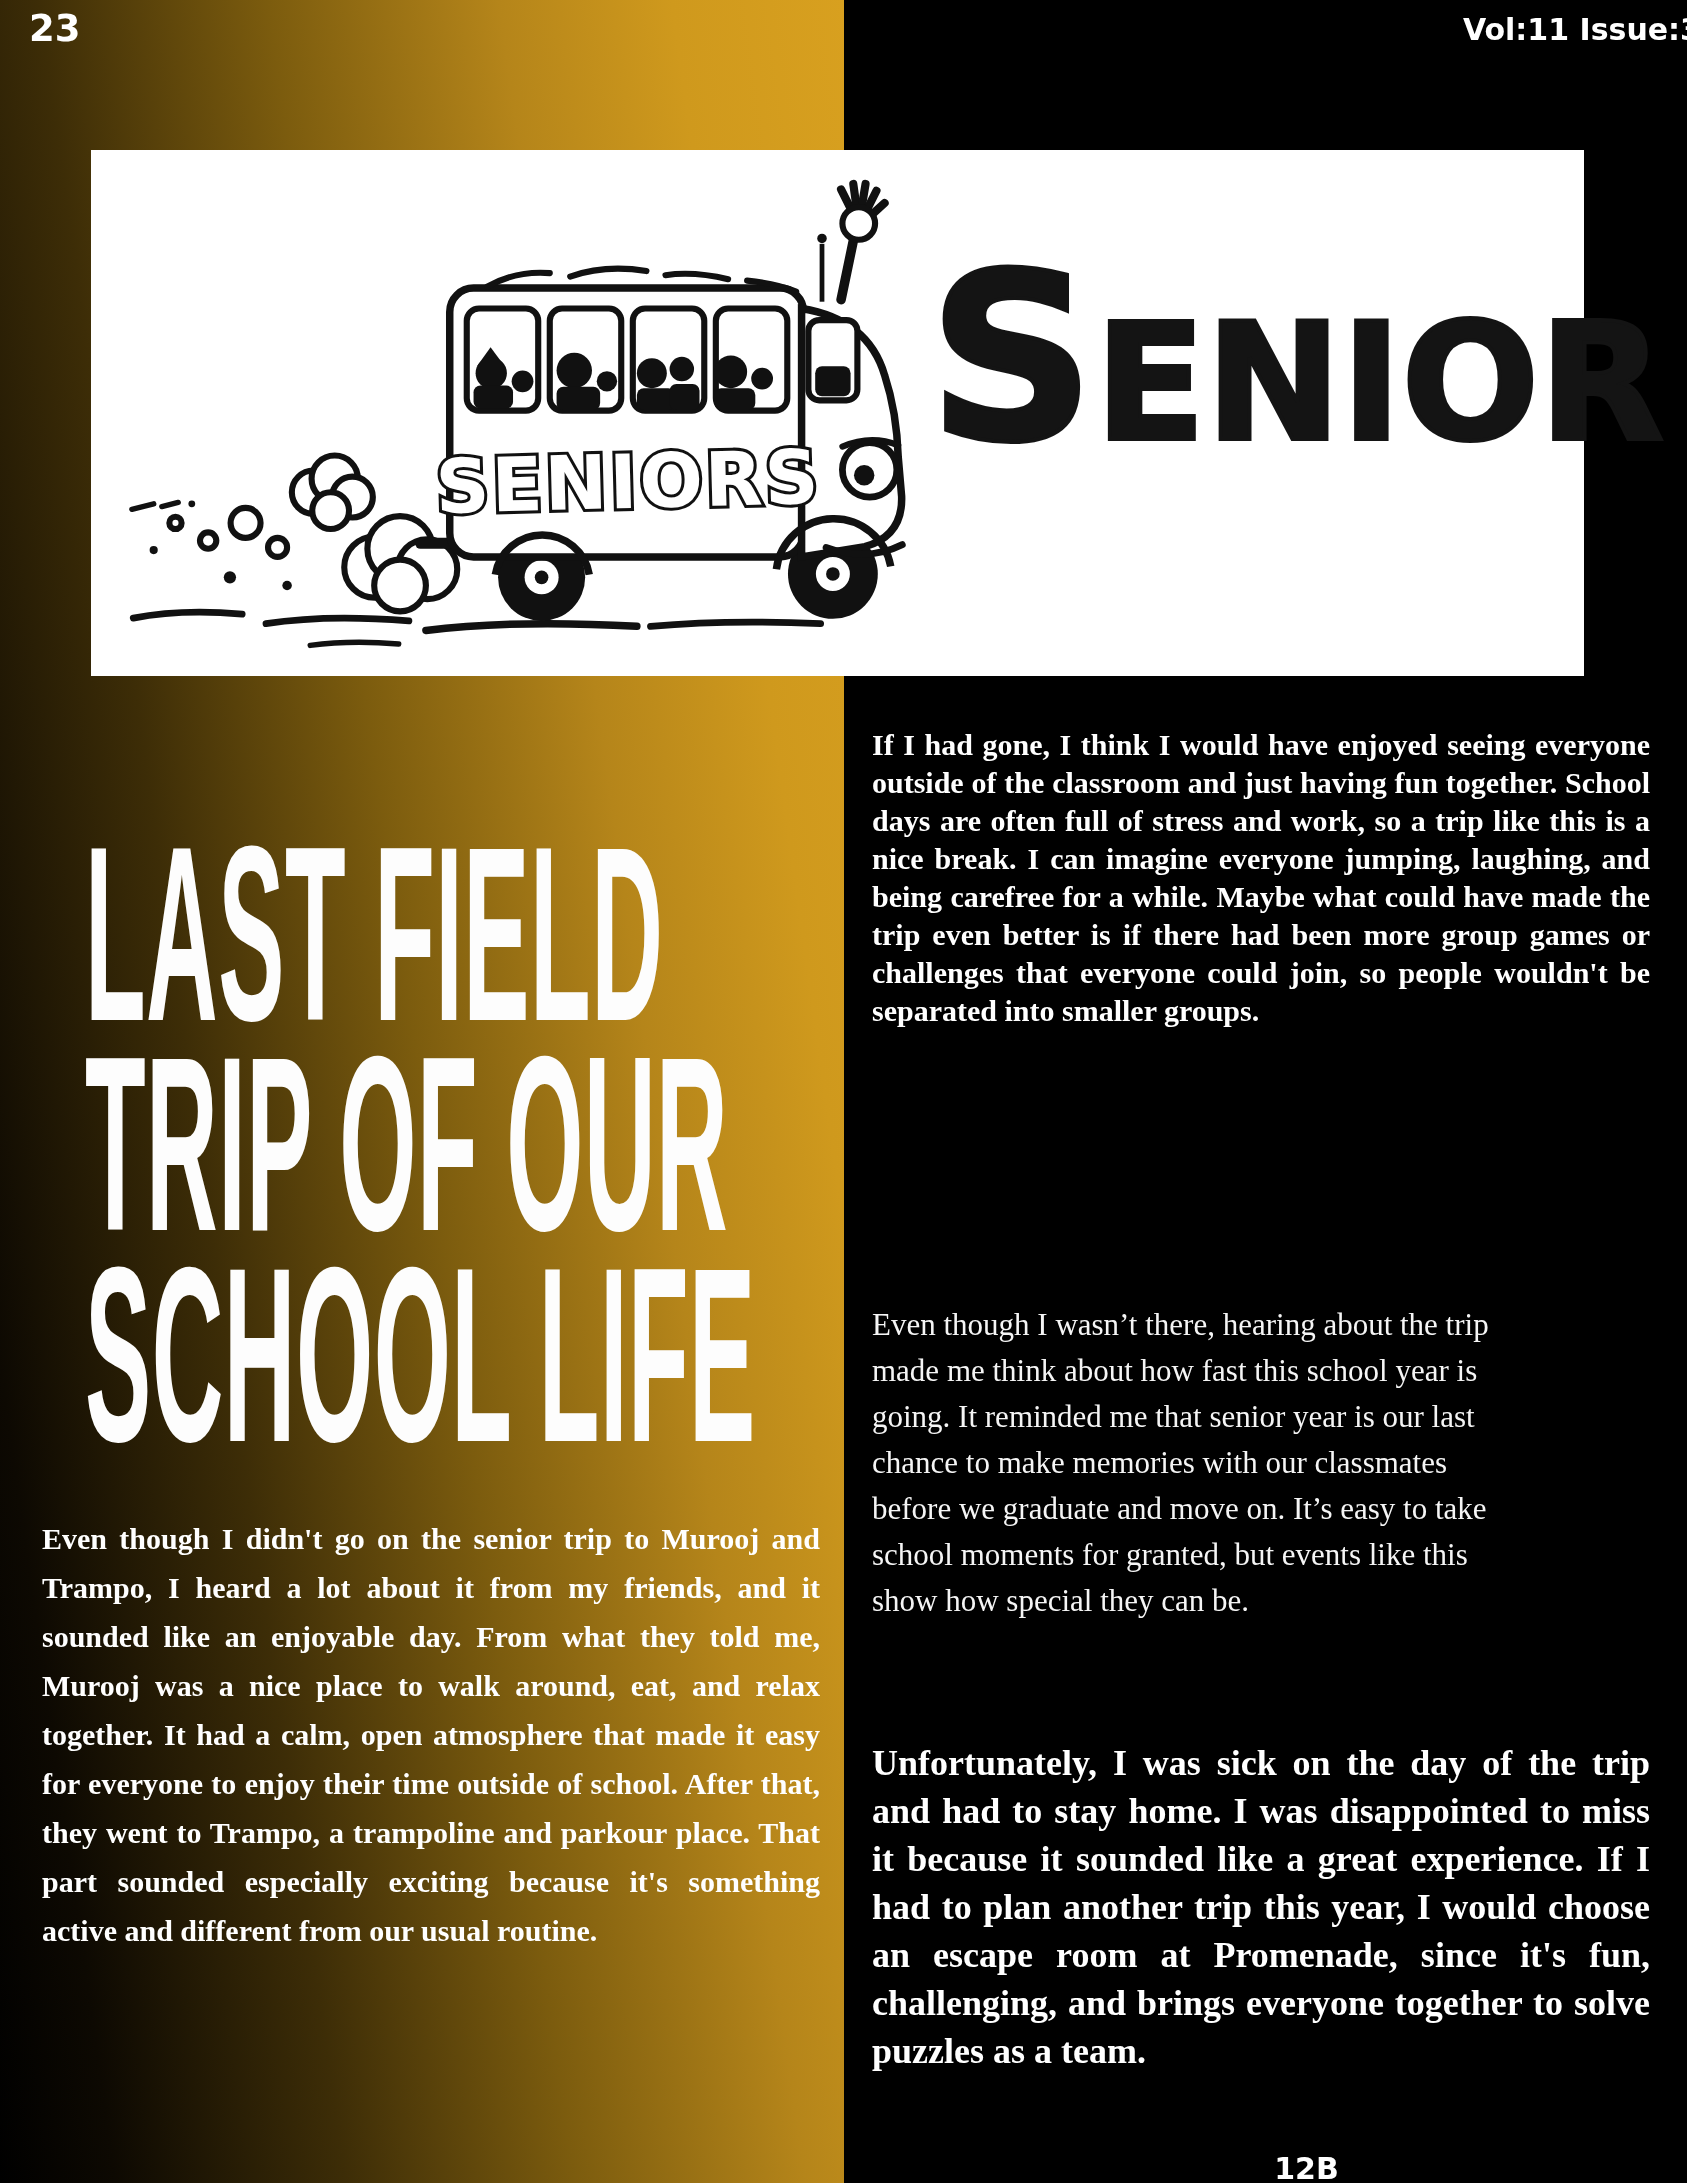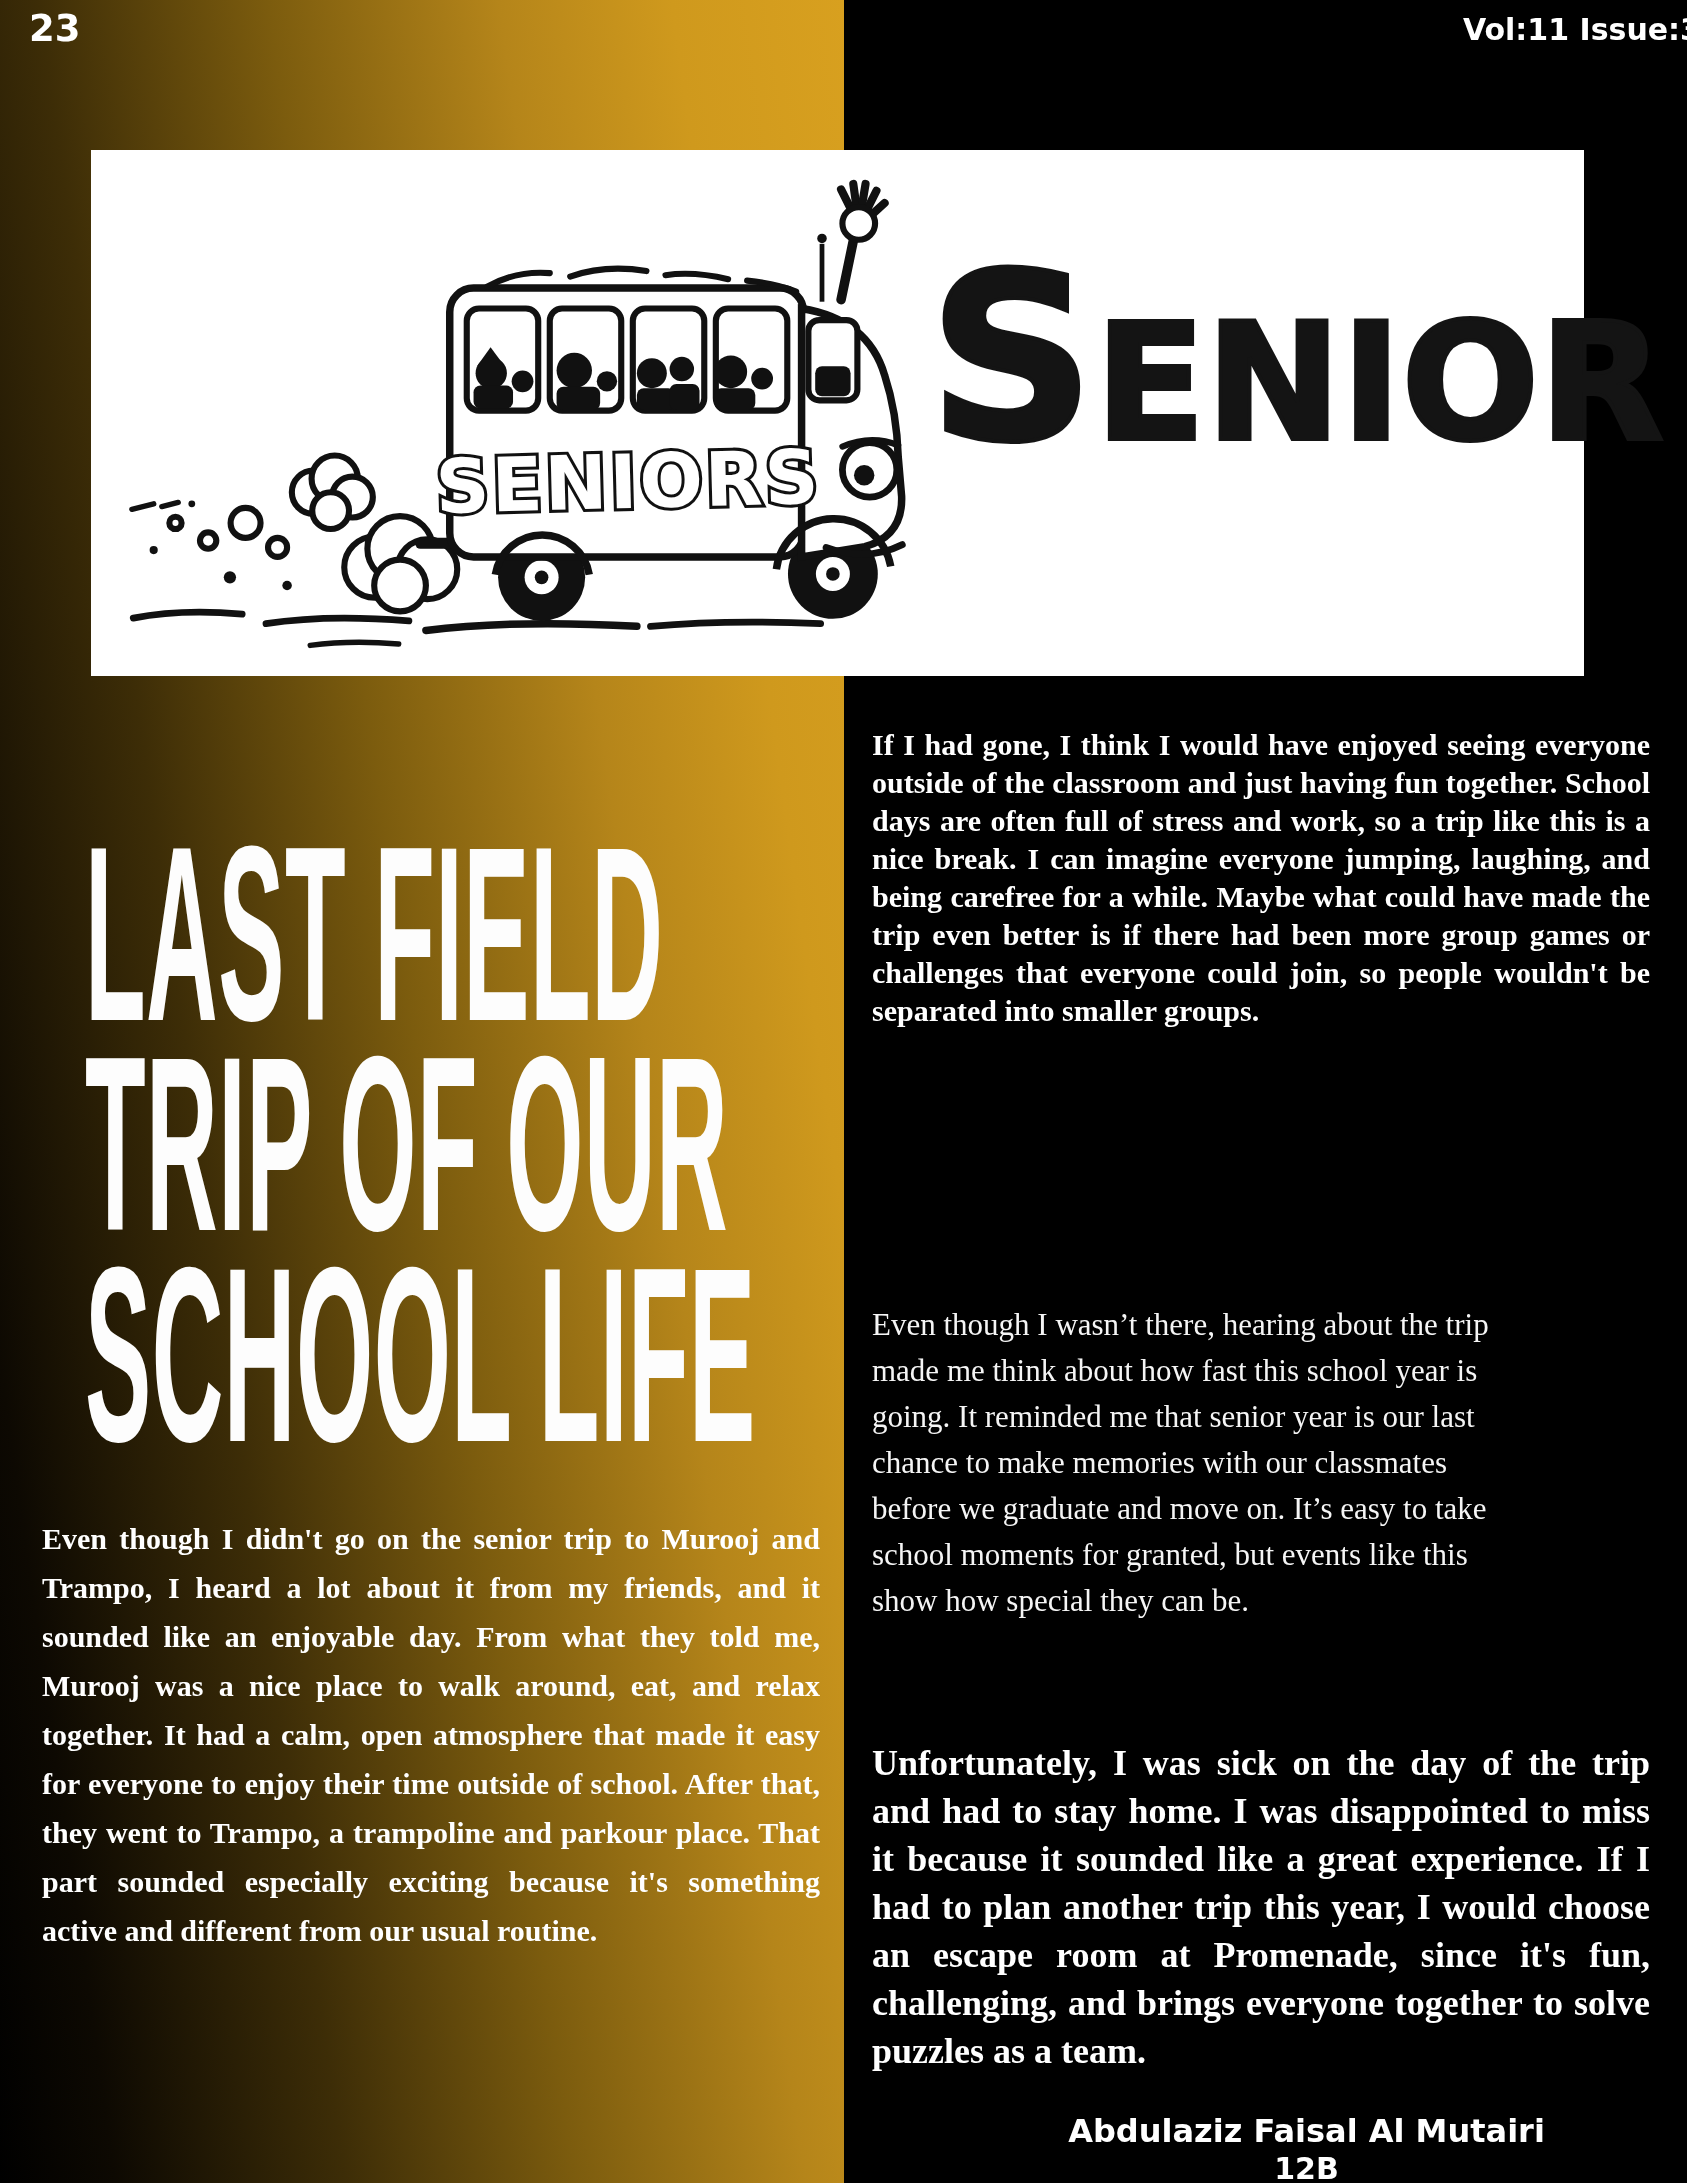--- a/index.html
+++ b/index.html
@@ -160,17 +160,16 @@
   <div class="headline-line hl0">LAST FIELD</div>
   <div class="headline-line hl1">TRIP OF OUR</div>
   <div class="headline-line hl2">SCHOOL LIFE</div>
 
   <div class="body-serif left-article">Even though I didn't go on the senior trip to Murooj and Trampo, I heard a lot about it from my friends, and it sounded like an enjoyable day. From what they told me, Murooj was a nice place to walk around, eat, and relax together. It had a calm, open atmosphere that made it easy for everyone to enjoy their time outside of school. After that, they went to Trampo, a trampoline and parkour place. That part sounded especially exciting because it's something active and different from our usual routine.</div>
 
   <div class="body-serif rp1">If I had gone, I think I would have enjoyed seeing everyone outside of the classroom and just having fun together. School days are often full of stress and work, so a trip like this is a nice break. I can imagine everyone jumping, laughing, and being carefree for a while. Maybe what could have made the trip even better is if there had been more group games or challenges that everyone could join, so people wouldn't be separated into smaller groups.</div>
   <div class="body-serif rp2">Even though I wasn’t there, hearing about the trip made me think about how fast this school year is going. It reminded me that senior year is our last chance to make memories with our classmates before we graduate and move on. It’s easy to take school moments for granted, but events like this show how special they can be.</div>
   <div class="body-serif rp3">Unfortunately, I was sick on the day of the trip and had to stay home. I was disappointed to miss it because it sounded like a great experience. If I had to plan another trip this year, I would choose an escape room at Promenade, since it's fun, challenging, and brings everyone together to solve puzzles as a team.</div>
 
-  <div class="byline-name">Abdulaziz Faisal  Al Mutairi</div>
   <div class="byline-class">12B</div>
 
 </div>
 
 
 </body></html>

